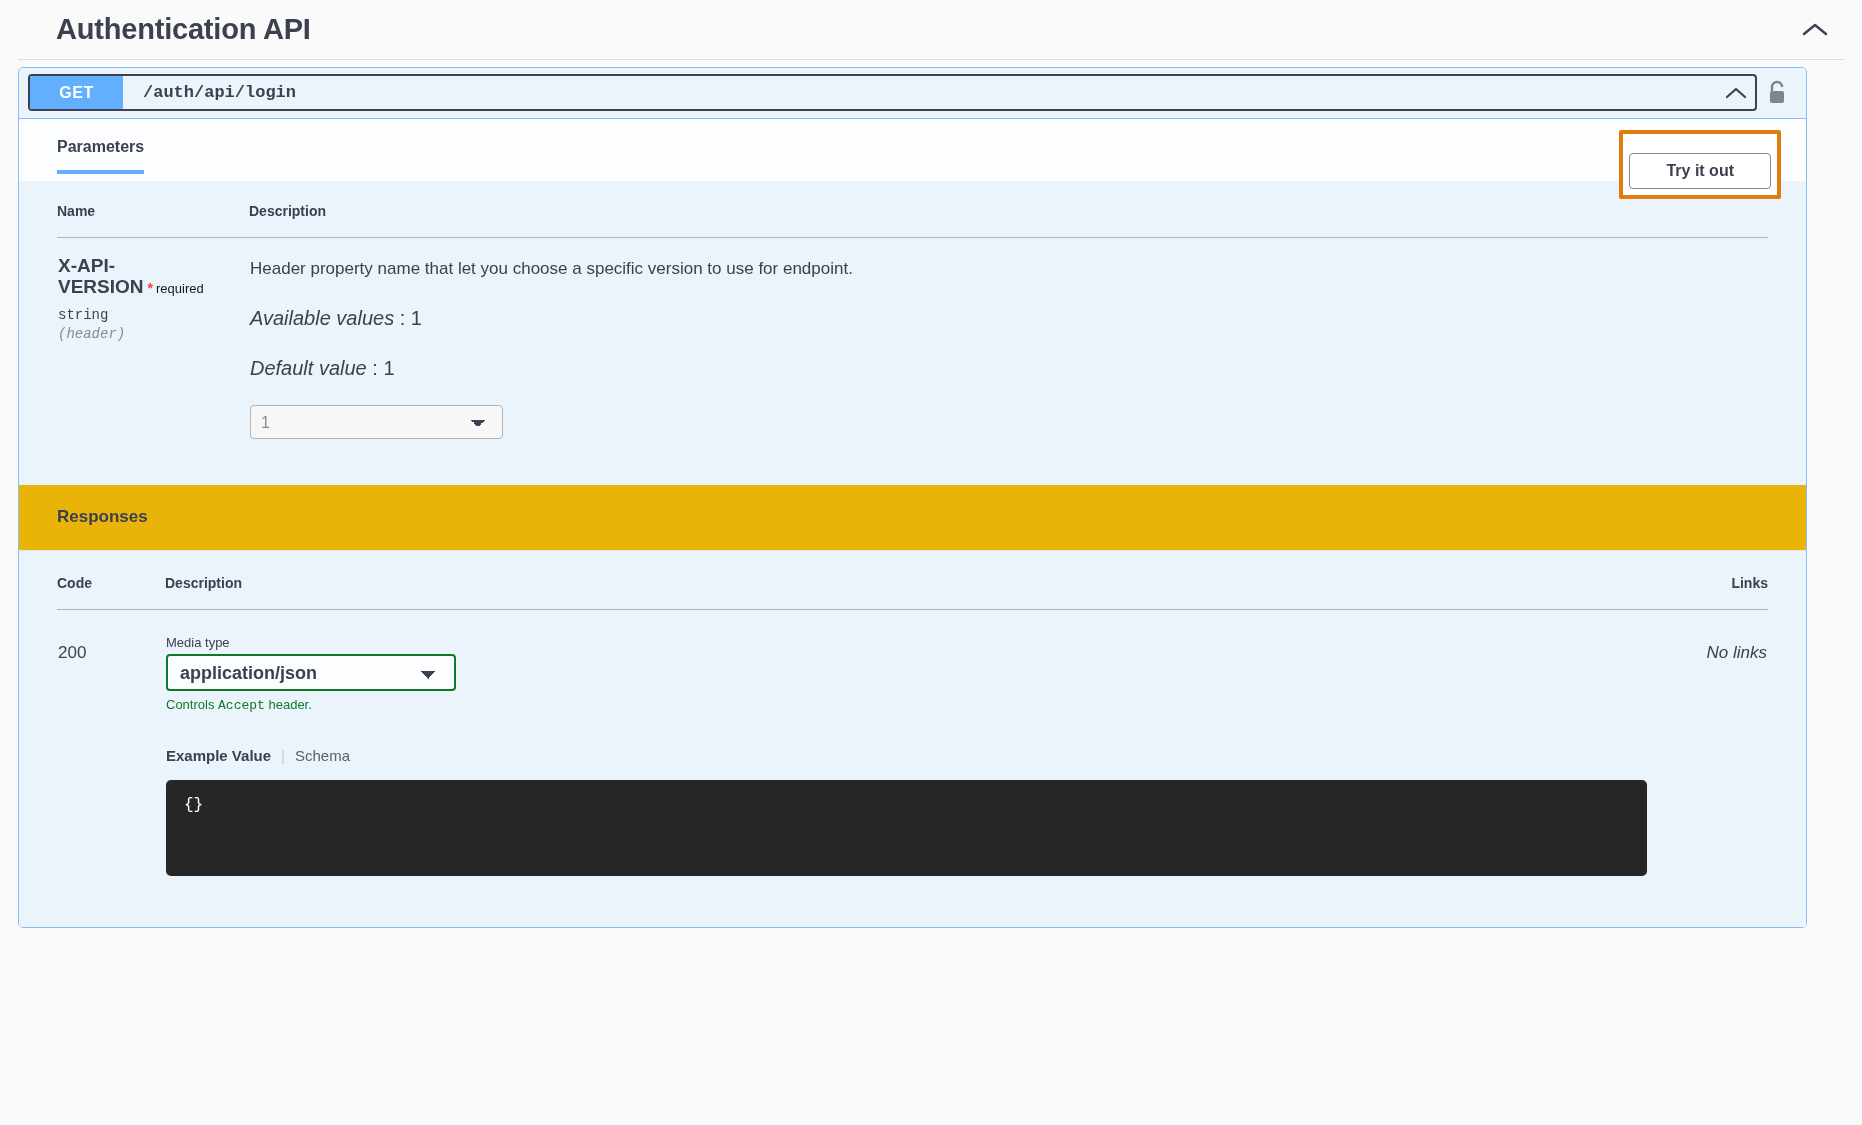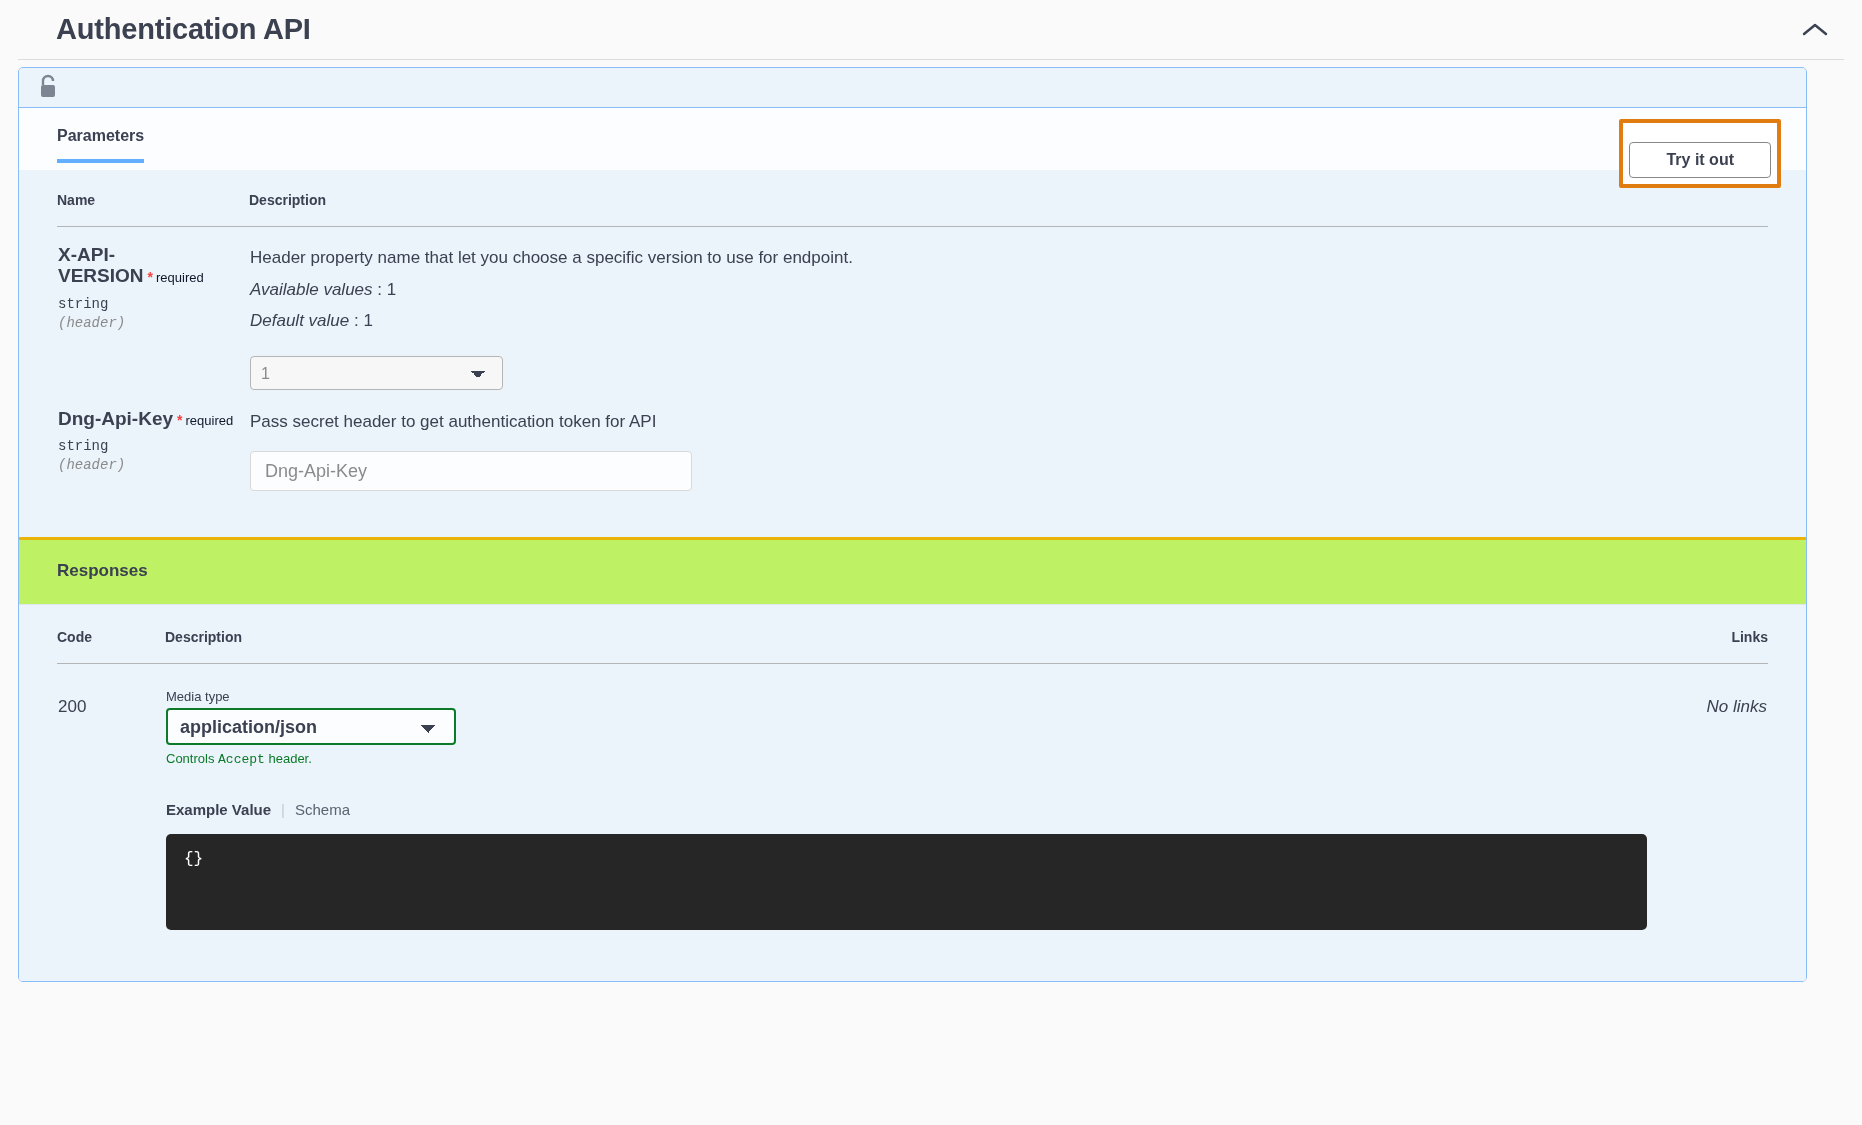--- a/index.html
+++ b/index.html
@@ -206,23 +206,23 @@
     color: #8a8a8a;
     margin-top: 3px;
   }
   .pdesc {
     font-size: 17px;
     color: #3b4151;
     line-height: 1.3;
     padding-top: 3px;
   }
   .meta-line {
-    font-size: 17px;
-    color: #3b4151;
-    margin-top: 11px;
+    font-size: 20px;
+    color: #3b4151;
+    margin-top: 27px;
   }
   .meta-line i {
     font-style: italic;
   }
 
   select.sw-select {
     margin-top: 25px;
     width: 253px;
     height: 34px;
     border: 1px solid #b5b5b5;
@@ -249,23 +249,23 @@
     background: #fcfdfe;
     font-family: "Liberation Sans", sans-serif;
     font-size: 18px;
     color: #3b4151;
     padding: 0 14px;
   }
   input.sw-input::placeholder { color: #8b8b8b; }
 
   
   .responses-head {
-    background: #bef264;
+    background: #eab308;
     padding: 21px 38px 23px 38px;
-    border-top: 3px solid #eab308;
+    border-top: 1px solid #eab308;
   }
   .responses-title {
     font-size: 17px;
     font-weight: bold;
     color: #3b4151;
   }
   .responses-body {
     background: #ebf3fb;
     padding: 24px 38px 50px 38px;
     border-top: 1px solid #dfe6ee;
@@ -365,20 +365,29 @@
     <svg width="26" height="16" viewBox="0 0 26 16" aria-hidden="true">
       <polyline points="2,12 13,3 24,12" fill="none" stroke="#3b4151" stroke-width="2.4" stroke-linecap="round" stroke-linejoin="round"></polyline>
     </svg>
   </span>
 </div>
 <div class="tag-rule"></div>
 
 <div class="opblock">
 
   <div class="opblock-summary">
+    <div class="summary-inner">
+      <span class="method-badge">GET</span>
+      <span class="op-path">/auth/api/login</span>
+      <span class="op-chevron">
+        <svg width="22" height="14" viewBox="0 0 22 14" aria-hidden="true">
+          <polyline points="2,11 11,3 20,11" fill="none" stroke="#3b4151" stroke-width="2.2" stroke-linecap="round" stroke-linejoin="round"></polyline>
+        </svg>
+      </span>
+    </div>
     <span class="lock-wrap">
       <svg width="22" height="26" viewBox="0 0 22 26" aria-hidden="true">
         <path d="M6 11 V7 a5 5 0 0 1 10 0" fill="none" stroke="#7d8492" stroke-width="2.4"></path>
         <rect x="4" y="11" width="14" height="12" rx="2" fill="#7d8492"></rect>
       </svg>
     </span>
   </div>
 
   <div class="opblock-body">
 
@@ -412,31 +421,20 @@
             <td>
               <div class="pdesc">Header property name that let you choose a specific version to use for endpoint.</div>
               <div class="meta-line"><i>Available values</i><span> : </span><span>1</span></div>
               <div class="meta-line"><i>Default value</i><span> : </span><span>1</span></div>
               <select class="sw-select">
                 <option>1</option>
               </select>
             </td>
           </tr>
 
-          <tr>
-            <td>
-              <div class="pname"><span>Dng-Api-Key</span><span class="req-star">*</span><span class="req-word">required</span></div>
-              <div class="ptype">string</div>
-              <div class="pin">(header)</div>
-            </td>
-            <td>
-              <div class="pdesc">Pass secret header to get authentication token for API</div>
-              <input class="sw-input" type="text" placeholder="Dng-Api-Key" style="">
-            </td>
-          </tr>
         </tbody>
       </table>
     </div>
 
     <div class="responses-head">
       <span class="responses-title">Responses</span>
     </div>
 
     <div class="responses-body">
       <table class="tbl">

